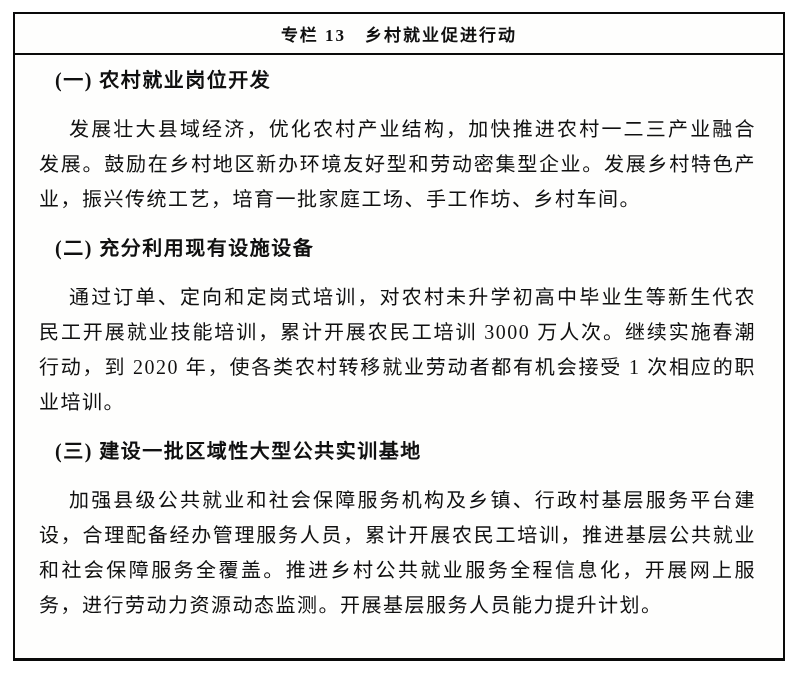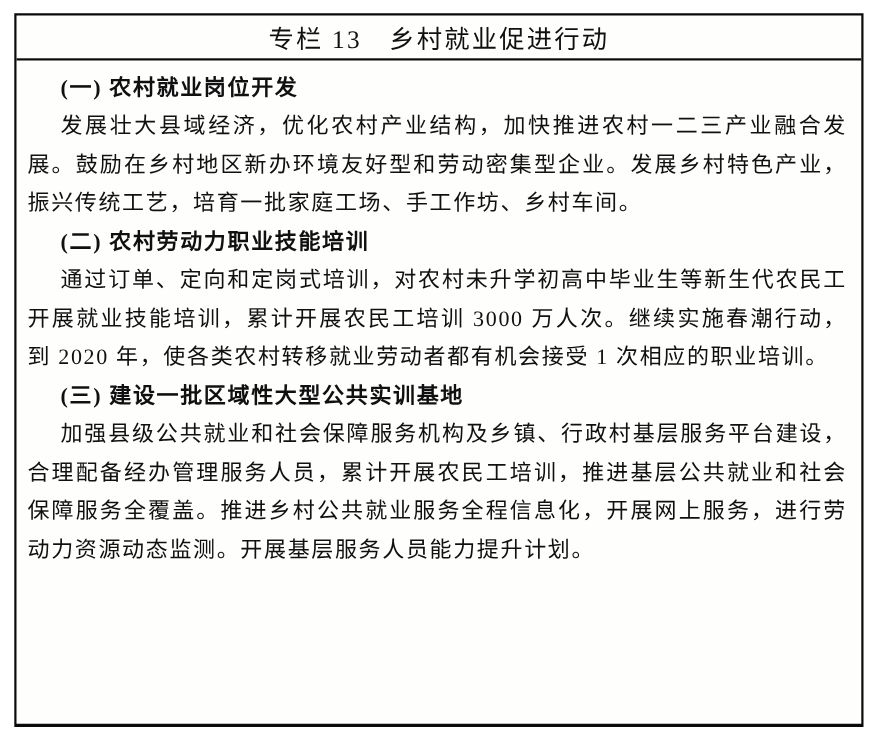--- a/index.html
+++ b/index.html
@@ -28,56 +28,56 @@
   }
   .box-title-row {
     box-sizing: border-box;
     height: 41px;
     border-bottom: 2px solid #0a0a0a;
     display: flex;
     align-items: center;
     justify-content: center;
   }
   .box-title {
-    font-size: 23px;
-    font-weight: normal;
+    font-size: 17px;
+    font-weight: bold;
     letter-spacing: 2px;
     white-space: nowrap;
   }
   .box-body {
     box-sizing: border-box;
     padding: 8px 13px 0 10px;
     font-size: 20px;
     line-height: 35px;
     letter-spacing: 1.5px;
     text-align: justify;
   }
   .section-heading {
     margin: 0;
     font-size: 20px;
     font-weight: bold;
     text-indent: 30px;
     line-height: 35px;
   }
   .section-paragraph {
-    margin: 0;
+    margin: 14px;
     text-indent: 30px;
   }
 </style>
 </head>
 <body>
 
 <div class="policy-box">
   <div class="box-title-row">
     <span class="box-title">专栏 13　乡村就业促进行动</span>
   </div>
   <div class="box-body">
     <h3 class="section-heading">(一) 农村就业岗位开发</h3>
     <p class="section-paragraph">发展壮大县域经济，优化农村产业结构，加快推进农村一二三产业融合发展。鼓励在乡村地区新办环境友好型和劳动密集型企业。发展乡村特色产业，振兴传统工艺，培育一批家庭工场、手工作坊、乡村车间。</p>
 
-    <h3 class="section-heading">(二) 农村劳动力职业技能培训</h3>
+    <h3 class="section-heading">(二) 充分利用现有设施设备</h3>
     <p class="section-paragraph">通过订单、定向和定岗式培训，对农村未升学初高中毕业生等新生代农民工开展就业技能培训，累计开展农民工培训 3000 万人次。继续实施春潮行动，到 2020 年，使各类农村转移就业劳动者都有机会接受 1 次相应的职业培训。</p>
 
     <h3 class="section-heading">(三) 建设一批区域性大型公共实训基地</h3>
 
     <p class="section-paragraph">加强县级公共就业和社会保障服务机构及乡镇、行政村基层服务平台建设，合理配备经办管理服务人员，累计开展农民工培训，推进基层公共就业和社会保障服务全覆盖。推进乡村公共就业服务全程信息化，开展网上服务，进行劳动力资源动态监测。开展基层服务人员能力提升计划。</p>
   </div>
 </div>
 
 </body></html>

